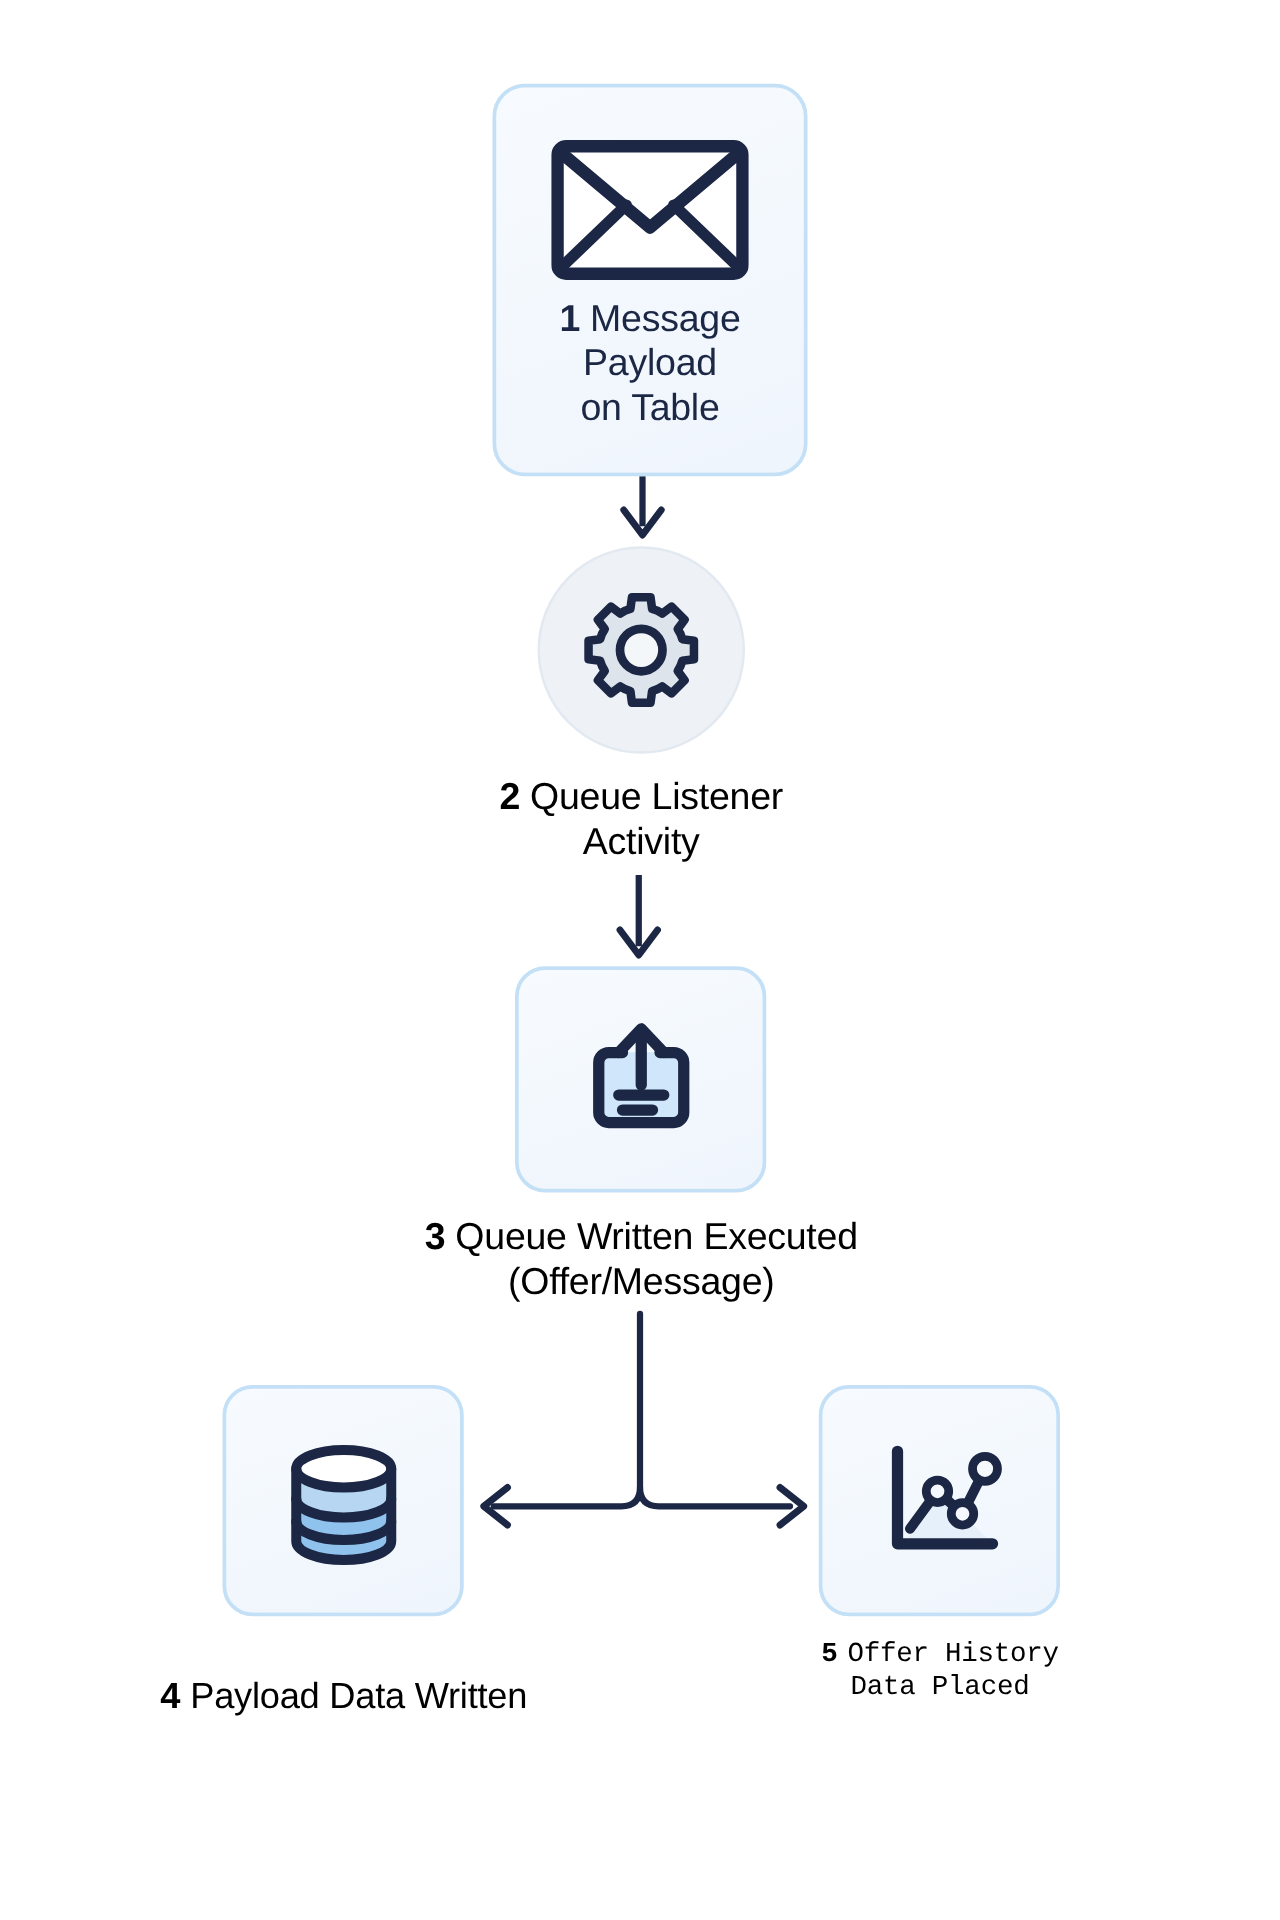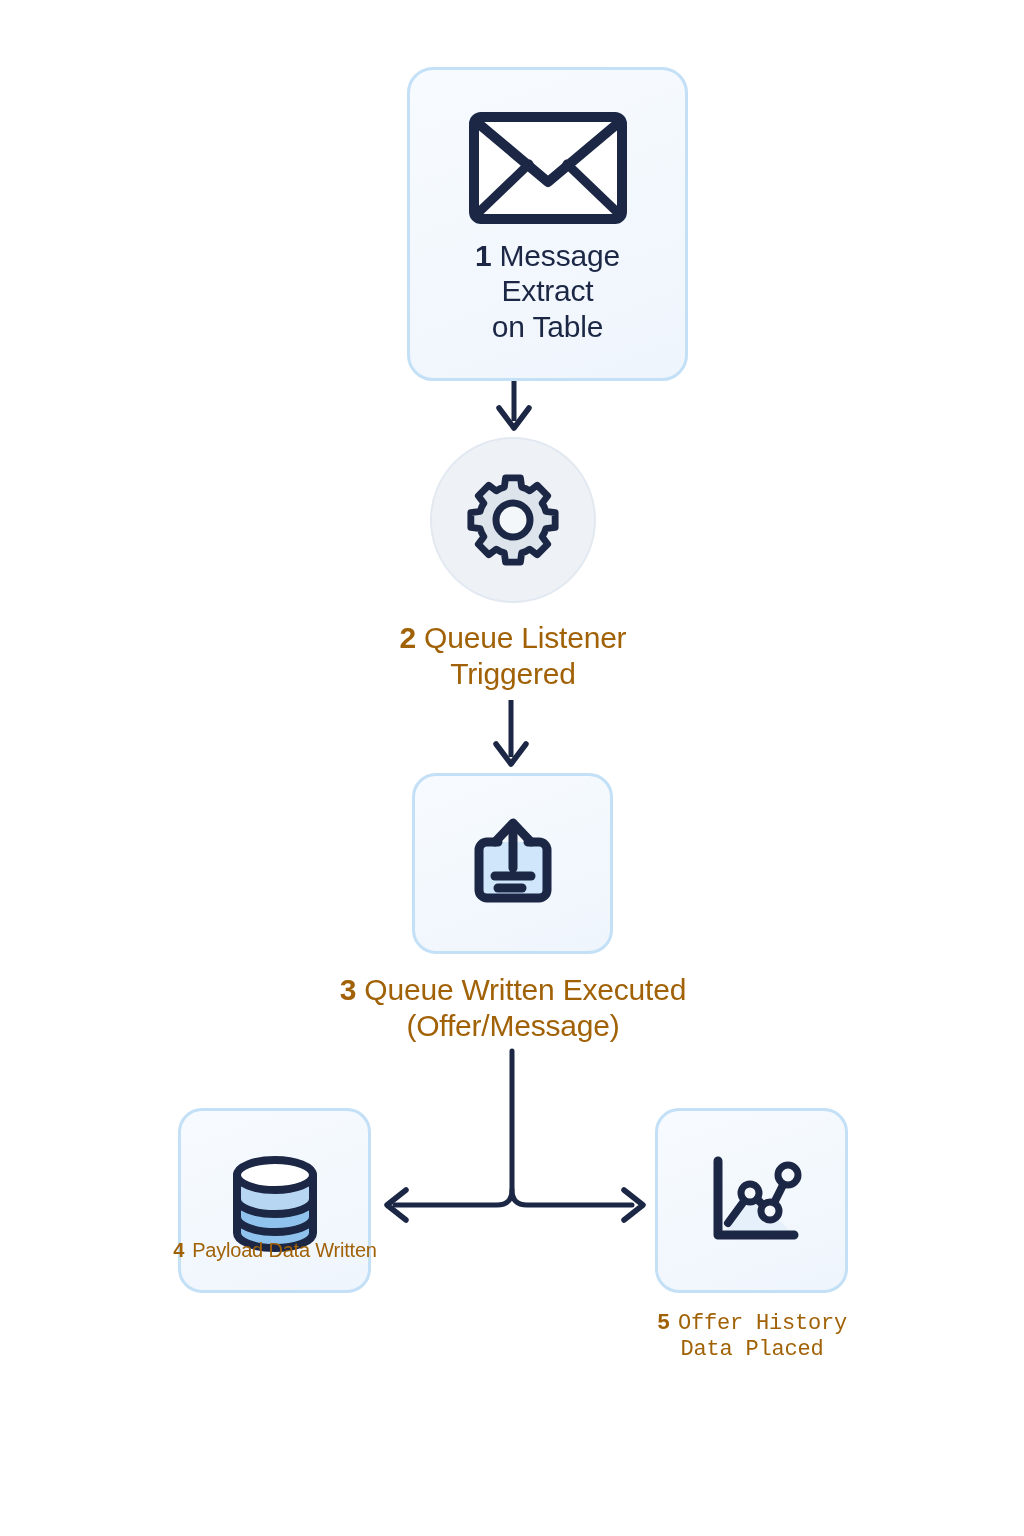--- a/index.html
+++ b/index.html
@@ -33,23 +33,23 @@
     background: linear-gradient(160deg, #f7fbff 0%, #eff5fc 100%);
     display: flex;
     flex-direction: column;
     align-items: center;
     justify-content: center;
   }
   .node-card.small { border-radius: 24px; }
 
   
   #box-step1 {
-    left: 407px;
+    left: 394px;
     top: 67px;
-    width: 281px;
+    width: 252px;
     height: 314px;
     padding-top: 8px;
   }
   #box-step1 .icon-wrap { margin-bottom: 14px; }
   .card-label {
     text-align: center;
     line-height: 1.18;
     font-size: 30px;
     letter-spacing: -0.2px;
     color: #1b2744;
@@ -95,27 +95,27 @@
     height: 185px;
   }
 
   
   .caption {
     position: absolute;
     text-align: center;
     line-height: 1.2;
     font-size: 30px;
     letter-spacing: -0.2px;
-    color: #a16207;
+    color: #000000;
   }
   .caption .step-num { font-weight: bold; padding-right: 8px; }
 
   #caption-step2 { left: 257px; top: 620px; width: 512px; }
   #caption-step3 { left: 207px; top: 972px; width: 612px; }
-  #caption-step4 { left:  75px; top: 1238px; width: 400px; font-size: 20px; }
+  #caption-step4 { left:  75px; top: 1340px; width: 400px; font-size: 29px; }
   #caption-step5 { left: 575px; top: 1311px; width: 354px; font-size: 22px; font-family: Liberation Mono, monospace; }
 
   .icon-wrap {
     display: block;
     line-height: 0;
   }
 </style>
 </head>
 <body>
 
@@ -146,21 +146,21 @@
   <span class="icon-wrap">
     <svg width="158" height="112" viewBox="0 0 158 112">
       <rect x="5" y="5" width="148" height="102" rx="7" ry="7" fill="#ffffff" stroke="#1b2744" stroke-width="10"></rect>
       <path d="M10,12 L79,70 L148,12" fill="none" stroke="#1b2744" stroke-width="10" stroke-linejoin="round" stroke-linecap="round"></path>
       <path d="M10,100 L60,52" fill="none" stroke="#1b2744" stroke-width="9" stroke-linecap="round"></path>
       <path d="M148,100 L98,52" fill="none" stroke="#1b2744" stroke-width="9" stroke-linecap="round"></path>
     </svg>
   </span>
   <div class="card-label">
     <span class="step-num">1</span><span>Message</span><br>
-    <span>Extract</span><br>
+    <span>Payload</span><br>
     <span>on Table</span>
   </div>
 </div>
 
 <div id="circle-step2">
   <span class="icon-wrap">
     <svg width="120" height="120" viewBox="0 0 120 120">
       <g transform="translate(60,60)">
         <path d="
           M -12,-53 L 12,-53 L 14,-38
@@ -173,21 +173,21 @@
           A 40 40 0 0 1 -47,-12 L -56,-24 L -39,-41 L -27,-32
           A 40 40 0 0 1 -14,-38 Z" transform="scale(0.62) translate(0,-15)" fill="#dde4ec" stroke="#1b2744" stroke-width="11" stroke-linejoin="round" stroke-linecap="round"></path>
         <circle cx="0" cy="0" r="17" fill="#f4f7fa" stroke="#1b2744" stroke-width="7"></circle>
       </g>
     </svg>
   </span>
 </div>
 
 <div class="caption" id="caption-step2">
   <span class="step-num">2</span><span>Queue Listener</span><br>
-  <span>Triggered</span>
+  <span>Activity</span>
 </div>
 
 <div class="node-card small" id="box-step3">
   <span class="icon-wrap">
     <svg width="124" height="124" viewBox="0 0 124 124">
       <path d="M30,40 L46,40 M78,40 L94,40 M30,40 L30,96 L94,96 L94,40" fill="#cfe6fb" stroke="none"></path>
       <rect x="30" y="40" width="64" height="56" rx="10" ry="10" fill="#cfe6fb"></rect>
       <path d="M47,40 L36,40 A8 8 0 0 0 28,48 L28,88 A8 8 0 0 0 36,96 L88,96 A8 8 0 0 0 96,88 L96,48 A8 8 0 0 0 88,40 L77,40" fill="none" stroke="#1b2744" stroke-width="9" stroke-linecap="round" stroke-linejoin="round"></path>
       <path d="M62,66 L62,22" fill="none" stroke="#1b2744" stroke-width="9" stroke-linecap="round"></path>
       <path d="M44,40 L62,21 L80,40" fill="none" stroke="#1b2744" stroke-width="9" stroke-linecap="round" stroke-linejoin="round"></path>

